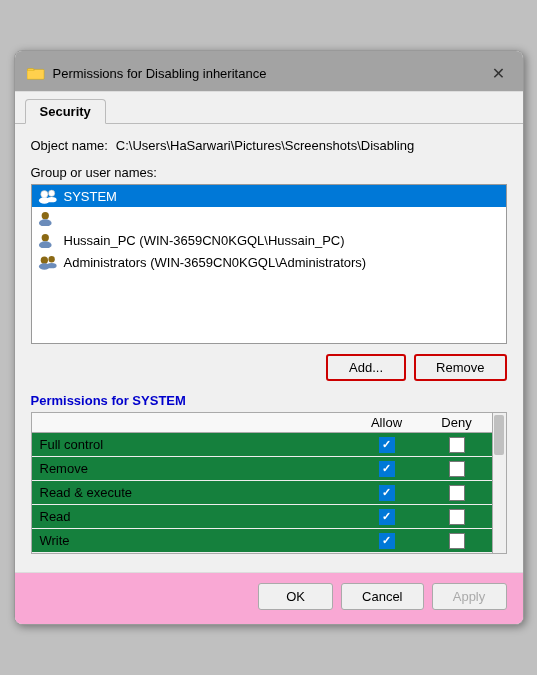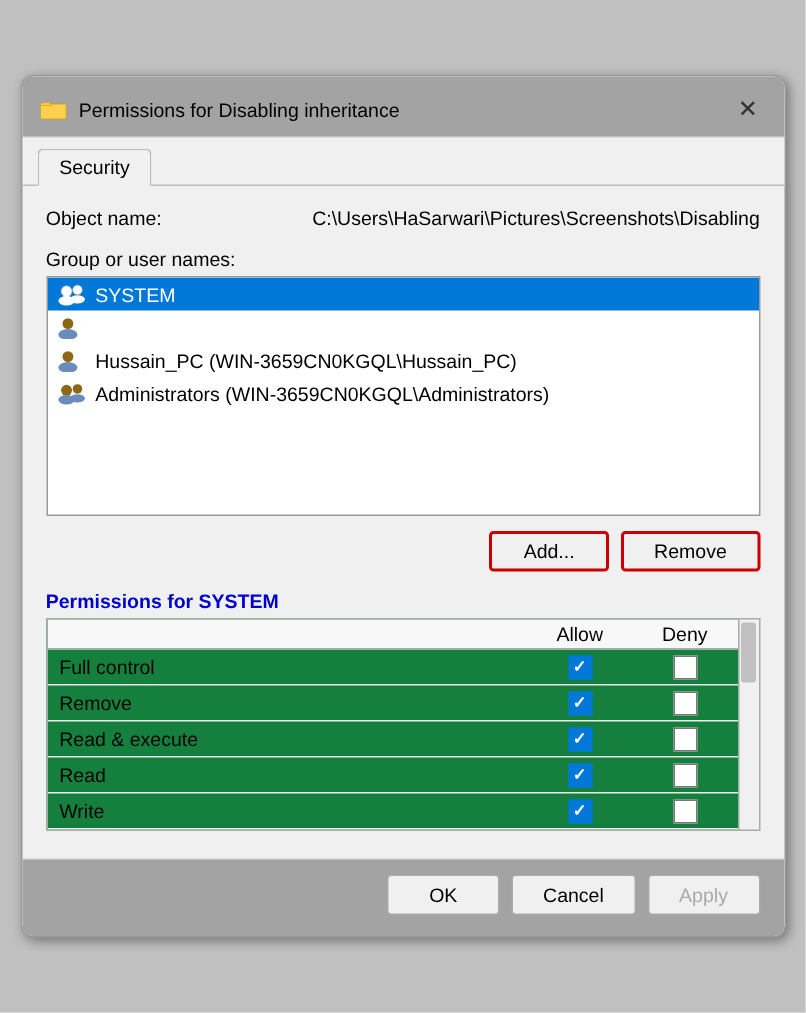--- a/index.html
+++ b/index.html
@@ -53,41 +53,41 @@
       color: #333;
       display: flex;
       align-items: center;
       justify-content: center;
       border-radius: 4px;
     }
     .tab-bar {
       background: #f0f0f0;
       padding: 6px 10px 0 10px;
       border-bottom: 1px solid #bbb;
+      font-weight: bold;
     }
     .tab {
       display: inline-block;
       padding: 4px 14px;
       background: #f0f0f0;
       border: 1px solid #bbb;
       border-bottom: 1px solid #f0f0f0;
       border-radius: 4px 4px 0 0;
       cursor: pointer;
       font-size: 13px;
       position: relative;
       bottom: -1px;
     }
     .content {
       padding: 14px 16px 10px 16px;
     }
     .object-name-row {
       display: flex;
       align-items: center;
       margin-bottom: 12px;
-      justify-content: space-between;
     }
     .label-text {
       font-size: 13px;
       margin-right: 8px;
       white-space: nowrap;
       color: #000;
     }
     .object-path {
       font-size: 13px;
       color: #000;
@@ -222,21 +222,21 @@
       height: 40px;
       background: #c0c0c0;
       margin: 2px auto;
       border-radius: 2px;
     }
     .dialog-footer {
       padding: 10px 16px 14px 16px;
       display: flex;
       justify-content: flex-end;
       gap: 8px;
-      background: #a3a3a3;
+      background: #f9a8d4;
       border-top: 1px solid #ddd;
     }
     .footer-btn {
       padding: 5px 20px;
       font-size: 13px;
       background: #f0f0f0;
       border: 1px solid #aaa;
       border-radius: 3px;
       cursor: pointer;
       min-width: 75px;

